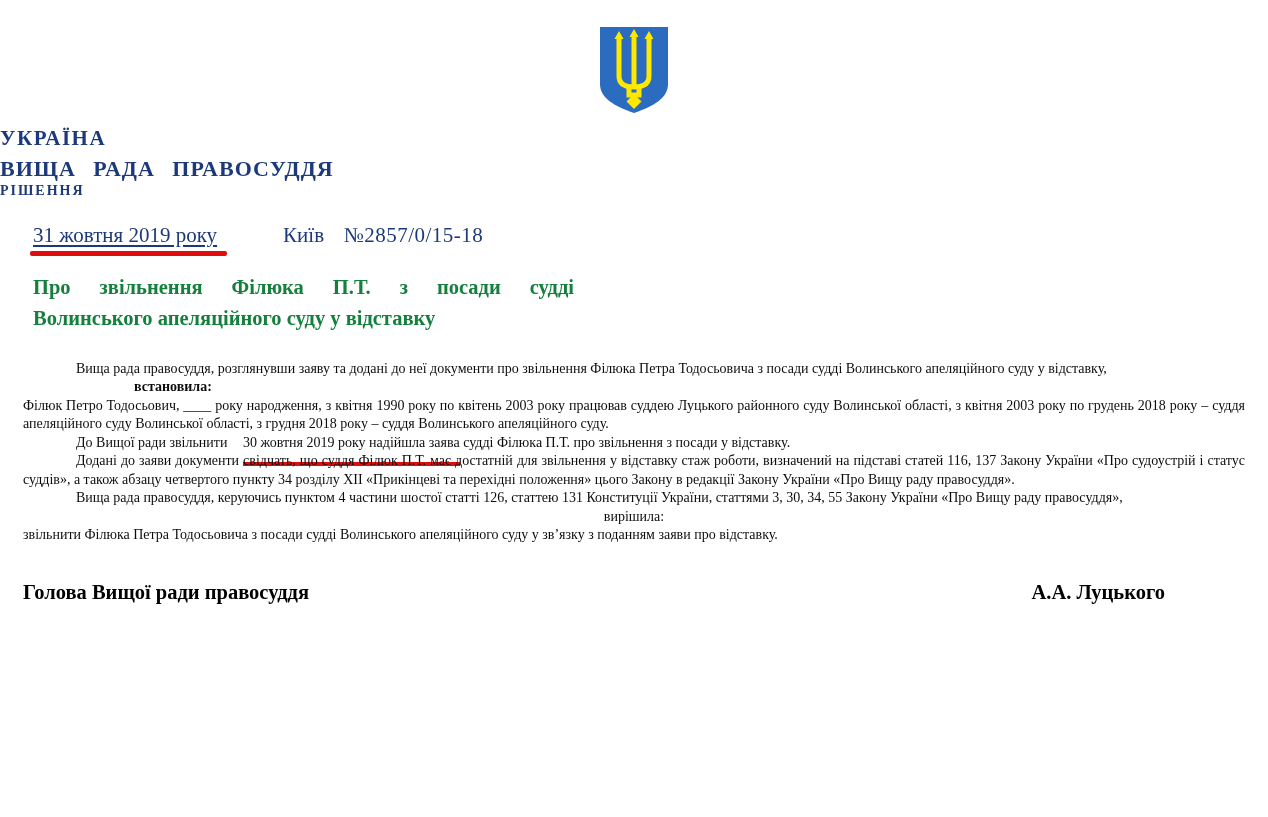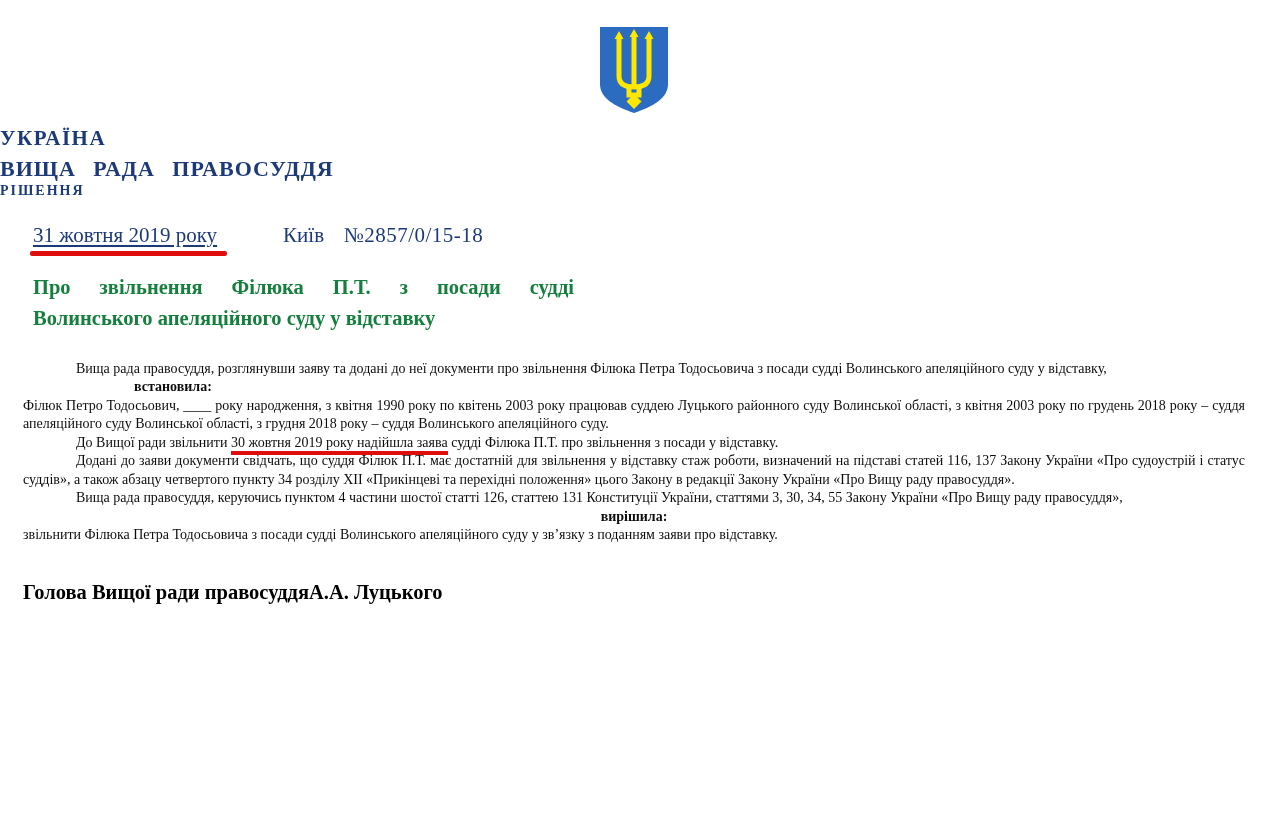--- a/index.html
+++ b/index.html
@@ -55,30 +55,31 @@
   .subject-l2{text-align:left;}
 
   
   .body-text{
     margin:26px 23px 0;width:1222px;
     font-size:14px;line-height:1.32;text-align:justify;
   }
   .body-text p{margin:0;}
   .indent{text-indent:53px;}
   .keyword-left{font-weight:bold;padding-left:111px;text-align:left;}
-  .keyword-center{font-weight:bold;text-align:center;text-indent:0;}
+  .keyword-center{font-weight:normal;text-align:center;text-indent:0;}
   .ul-red{
     border-bottom:4px solid var(--c-red);
-    padding-bottom:1px;
+    padding-bottom:12px;
+    margin-left:12px;
   }
 
   
   .signature{
     margin-top:36px;padding:0 103px 0 23px;
-    display:flex;align-items:baseline;
+    display:flex;justify-content:space-between;align-items:baseline;
     font-weight:bold;font-size:20.5px;color:#000;
   }
 </style>
 </head>
 <body>
 
 <div class="page">
 
   <div class="emblem">
     <svg viewBox="0 0 76 92" xmlns="http://www.w3.org/2000/svg">

